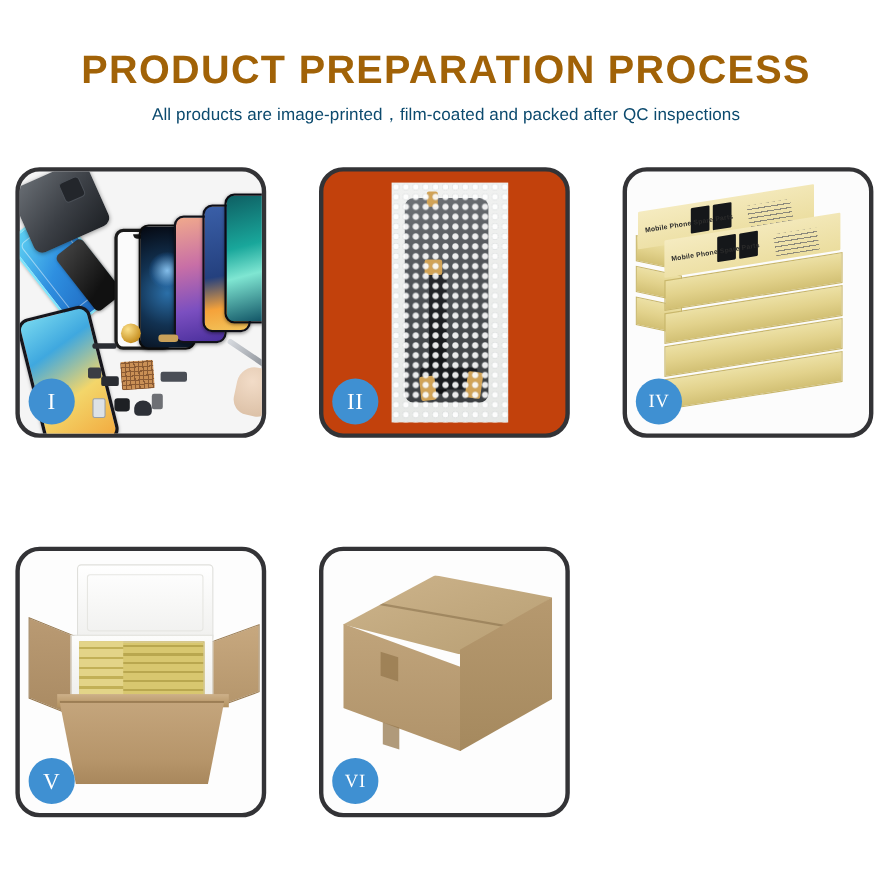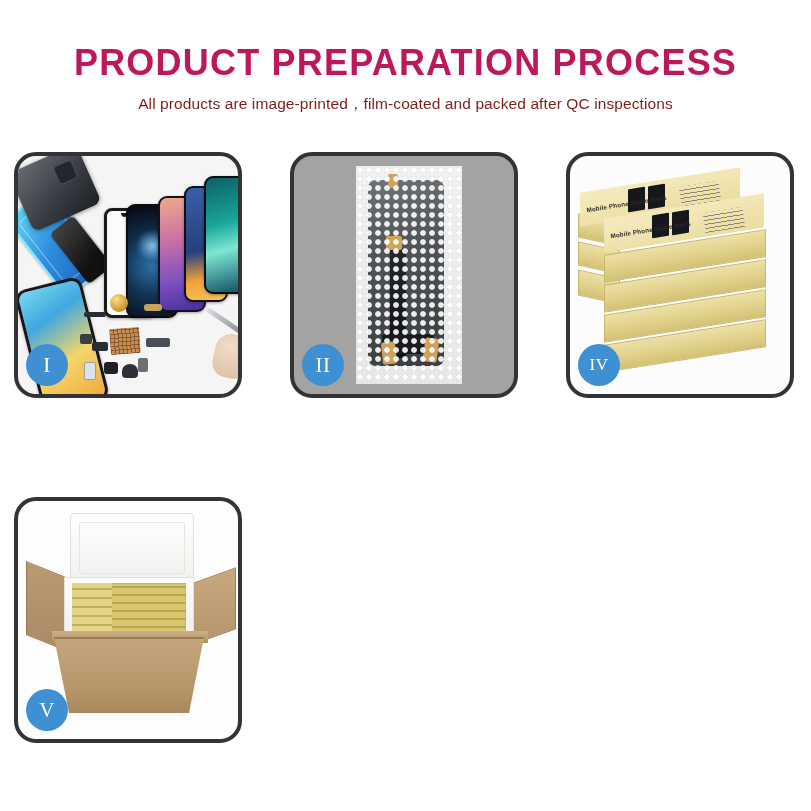--- a/index.html
+++ b/index.html
@@ -18,30 +18,30 @@
   
   .header {
     text-align: center;
     padding-top: 44px;
   }
   .title {
     font-family: "Liberation Sans", sans-serif;
     font-size: 36px;
     font-weight: 700;
     letter-spacing: 1.2px;
-    color: #be185d;
+    color: #a16207;
     line-height: 1.05;
     margin: 0;
     white-space: nowrap;
   }
   .subtitle {
     font-family: "Liberation Sans", sans-serif;
     font-size: 15.5px;
     font-weight: 400;
-    color: #7f1d1d;
+    color: #0c4a6e;
     margin: 12px 0 0 0;
     letter-spacing: 0.1px;
     white-space: nowrap;
   }
 
   
   .grid {
     position: absolute;
     left: 14px;
     top: 152px;
@@ -197,21 +197,21 @@
     transform: rotate(34deg); border-radius:2px;
   }
   .hand {
     position:absolute; left:196px; top:178px; width:34px; height:44px;
     background: radial-gradient(circle at 40% 30%, #f2dcc8, #d9bda2);
     border-radius: 16px 10px 12px 14px;
     transform: rotate(12deg);
   }
 
   
-  .p2 { background: #a3a3a3; }
+  .p2 { background: #c2410c; }
   .bag {
     position: absolute;
     left: 62px; top: 10px; width: 106px; height: 218px;
     background: linear-gradient(180deg,#f0f1f0 0%,#e6e8e6 100%);
   }
   .bubbles {
     position: absolute; inset: 0;
     background-image:
       radial-gradient(circle at 4px 4px, rgba(255,255,255,.95) 2.4px, rgba(190,195,198,.5) 3px, transparent 3.4px);
     background-size: 9px 9px;
@@ -501,14 +501,27 @@
       <div class="gold-rows"></div>
       <div class="gold-rows2"></div>
       <div class="carton-rim"></div>
       <div class="carton-body"></div>
     </div>
     <div class="badge">
       <span>V</span>
     </div>
   </div>
 
+  <div class="panel p6">
+    <div class="stage">
+      <div class="c6-top"></div>
+      <div class="c6-seam"></div>
+      <div class="c6-left"></div>
+      <div class="c6-right"></div>
+      <div class="tape tp1"></div>
+      <div class="tape tp2"></div>
+    </div>
+    <div class="badge small-type">
+      <span>VI</span>
+    </div>
+  </div>
 
 </div>
 
 </body></html>

